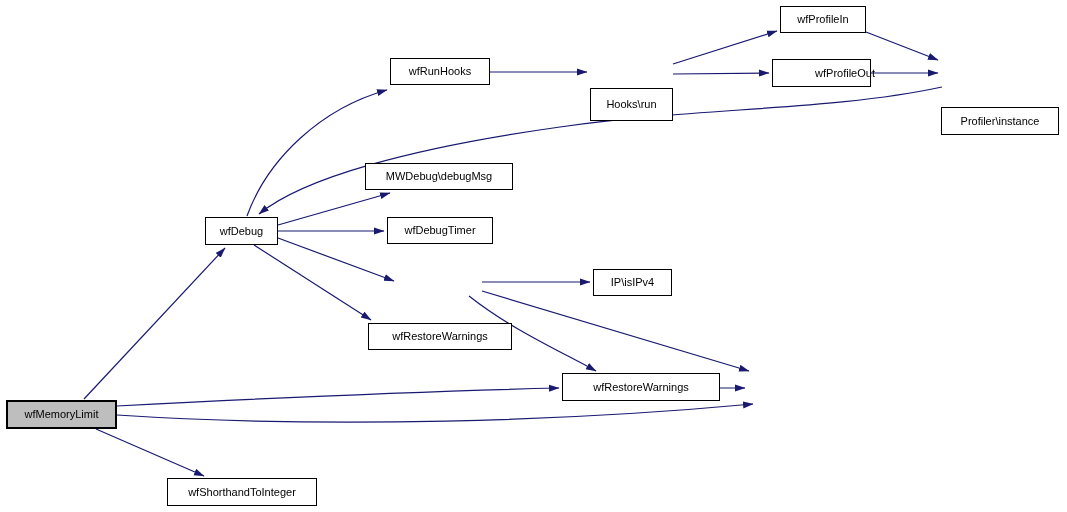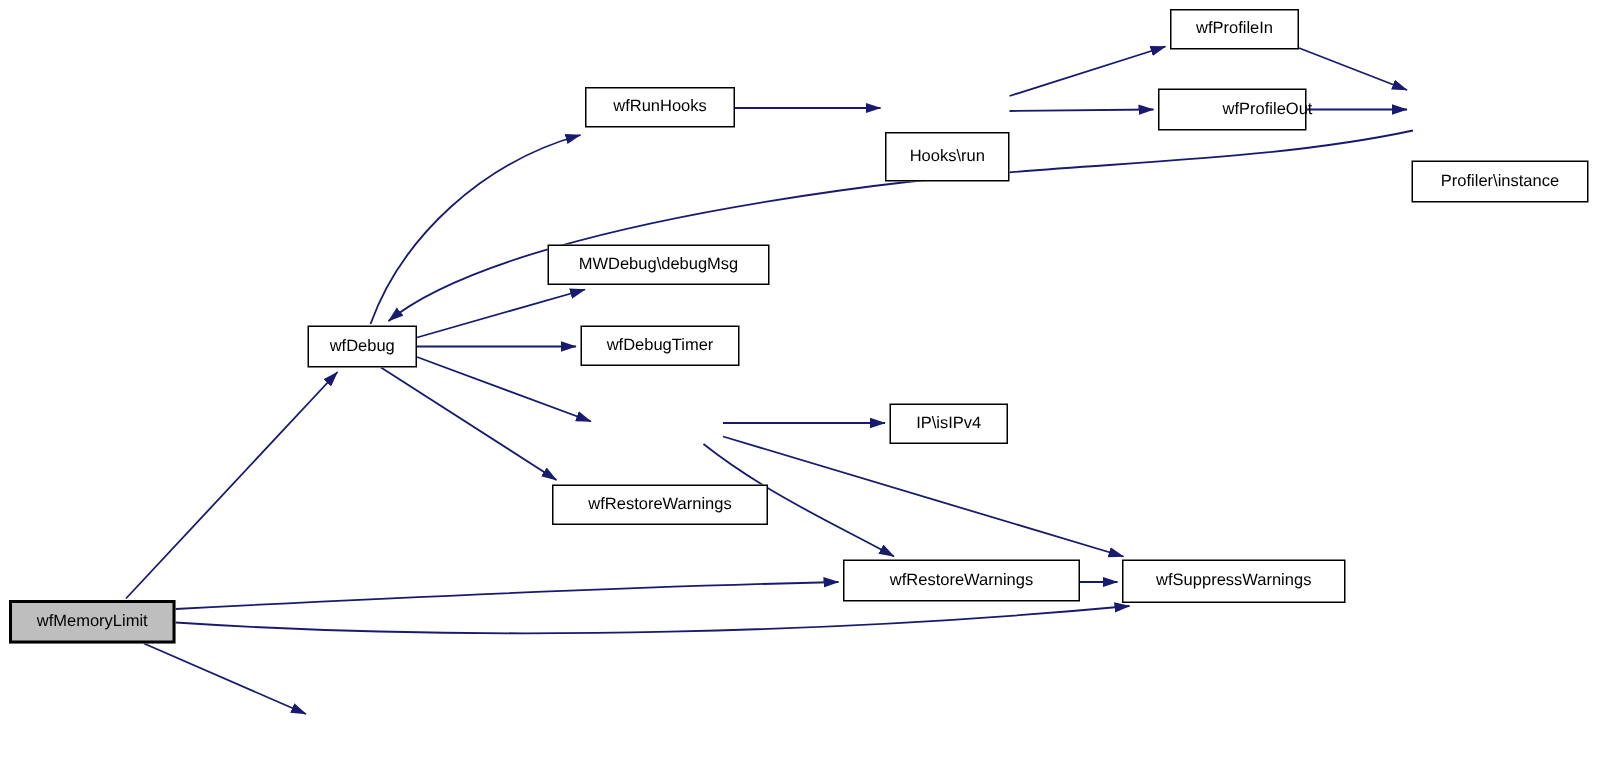--- a/index.html
+++ b/index.html
@@ -74,26 +74,26 @@
         <path d="M 866,32 L 938,60" fill="none" stroke="#191970" stroke-width="1.2" marker-end="url(#arrow)"></path>
         <path d="M 871,73 L 938,73" fill="none" stroke="#191970" stroke-width="1.2" marker-end="url(#arrow)"></path>
         <path d="M 482,282 L 590,282" fill="none" stroke="#191970" stroke-width="1.2" marker-end="url(#arrow)"></path>
         <path d="M 469,296 C 512,330 562,352 596,371" fill="none" stroke="#191970" stroke-width="1.2" marker-end="url(#arrow)"></path>
         <path d="M 482,291 L 749,371" fill="none" stroke="#191970" stroke-width="1.2" marker-end="url(#arrow)"></path>
         <path d="M 700,388 L 745,388" fill="none" stroke="#191970" stroke-width="1.2" marker-end="url(#arrow)"></path>
       </g>
   </svg>
   <div id="node-layer">
       <div class="node highlight" style="left: 6px; top: 400px; width: 111px; height: 29px;">wfMemoryLimit</div>
+      <div class="node" style="left: 167px; top: 478px; width: 150px; height: 28px;">wfShorthandToInteger</div>
       <div class="node" style="left: 205px; top: 217px; width: 73px; height: 28px;">wfDebug</div>
       <div class="node" style="left: 390px; top: 58px; width: 100px; height: 27px;">wfRunHooks</div>
       <div class="node" style="left: 590px; top: 43px; width: 83px; height: 33px; margin-top: 45px;">Hooks\run</div>
       <div class="node" style="left: 780px; top: 6px; width: 86px; height: 27px;">wfProfileIn</div>
       <div class="node" style="left: 772px; top: 59px; width: 99px; height: 28px; padding-left: 47px;">wfProfileOut</div>
       <div class="node" style="left: 941px; top: 59px; width: 118px; height: 28px; margin-top: 48px;">Profiler\instance</div>
       <div class="node" style="left: 365px; top: 163px; width: 148px; height: 27px;">MWDebug\debugMsg</div>
       <div class="node" style="left: 387px; top: 217px; width: 106px; height: 27px;">wfDebugTimer</div>
       <div class="node" style="left: 593px; top: 269px; width: 79px; height: 27px;">IP\isIPv4</div>
       <div class="node" style="left: 368px; top: 323px; width: 144px; height: 27px;">wfRestoreWarnings</div>
       <div class="node" style="left: 562px; top: 373px; width: 158px; height: 28px;">wfRestoreWarnings</div>
-      <div class="node" style="left: 748px; top: 373px; width: 149px; height: 29px;">wfSuppressWarnings</div>
     </div>
 </div>
 
 </body></html>

